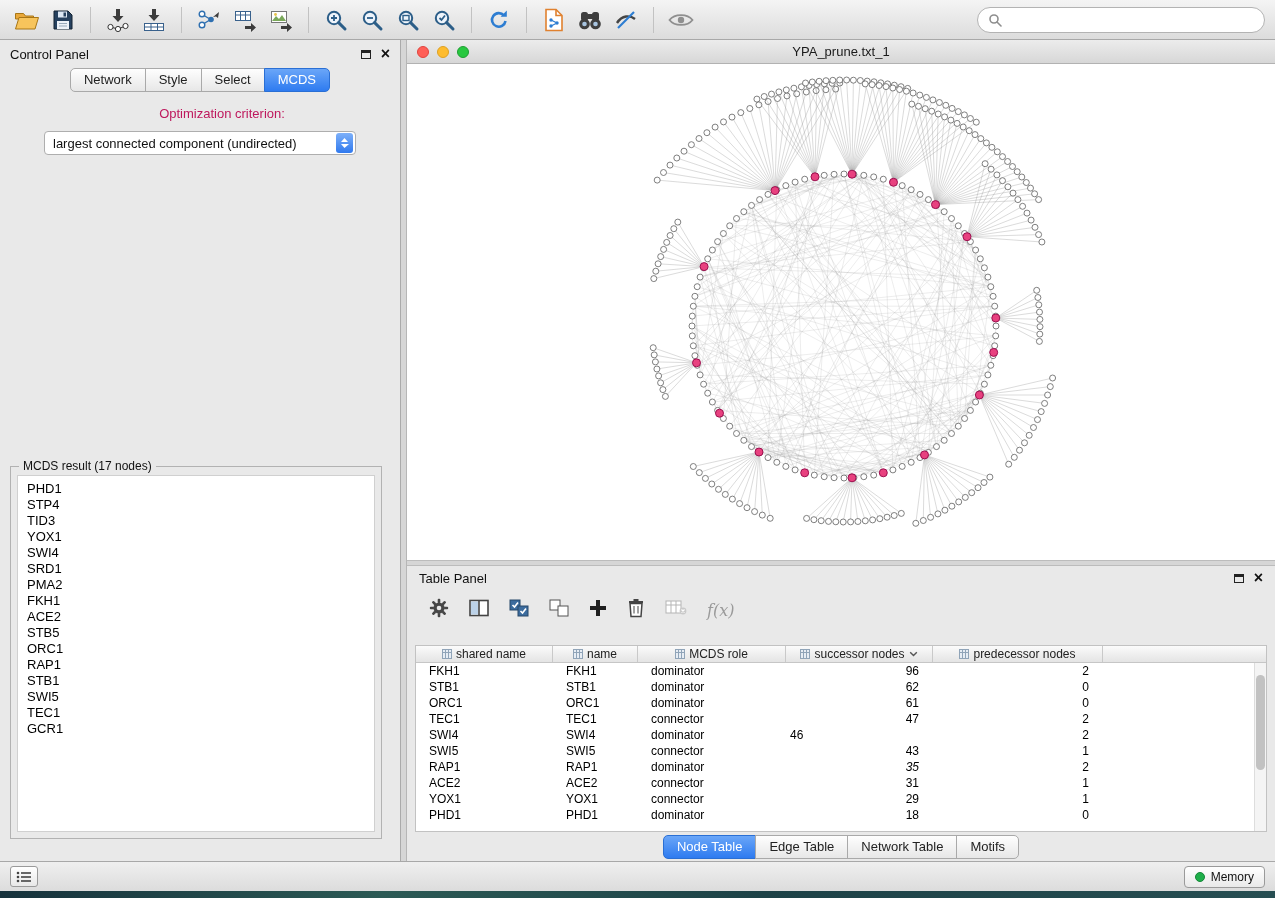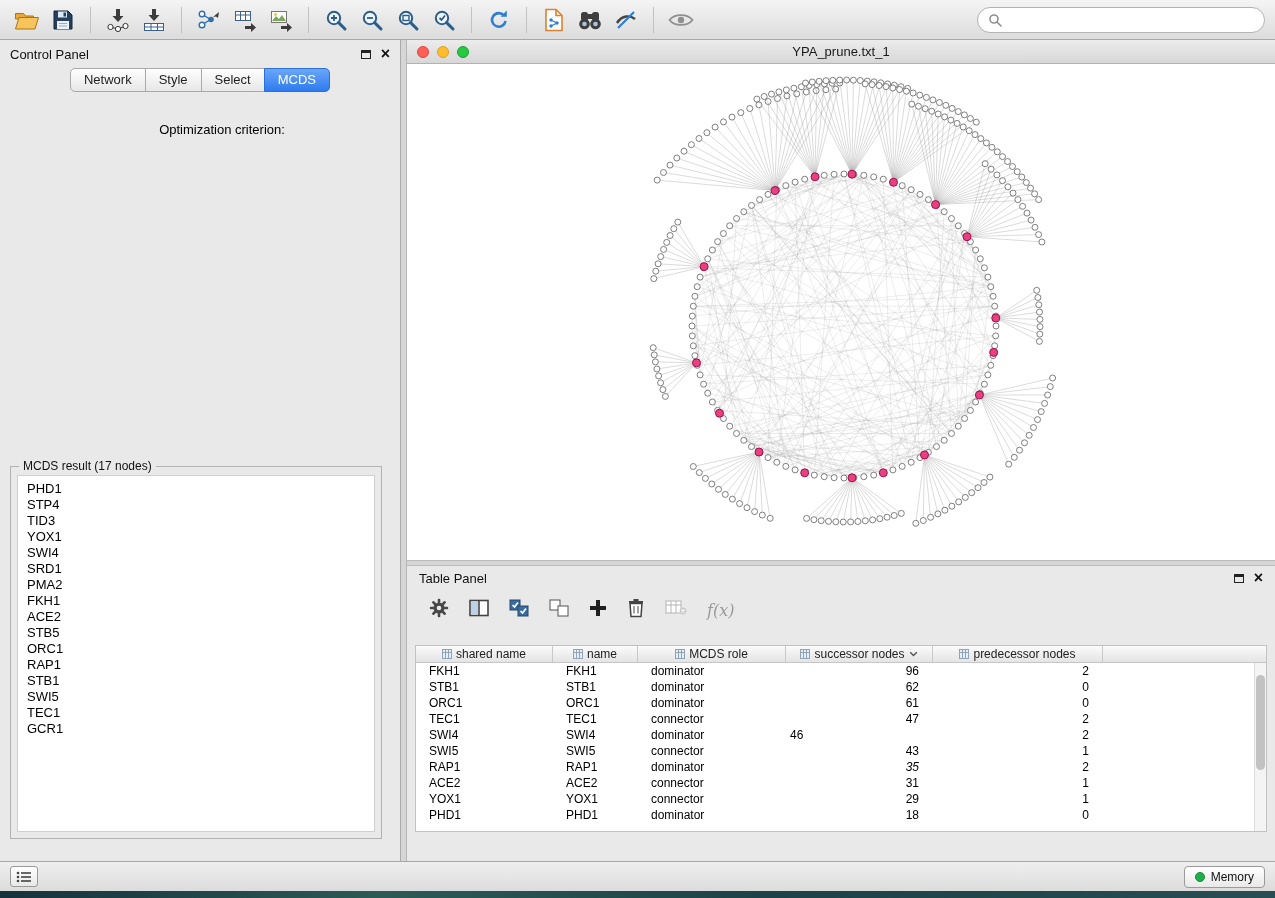--- a/index.html
+++ b/index.html
@@ -26,21 +26,21 @@
   .close-btn { font-size:16px; font-weight:bold; color:#111; line-height:1; cursor:default; }
 
   .seg-tabs { display:flex; justify-content:center; }
   .cp-tabs-row { }
   .seg-tab { font-size:13px; padding:3px 13px 4px; background:linear-gradient(#fefefe,#e7e7e7);
     border:1px solid #a9a9a9; margin-left:-1px; color:#222; white-space:nowrap; }
   .seg-tab:first-child { border-radius:5px 0 0 5px; margin-left:0; }
   .seg-tab:last-child { border-radius:0 5px 5px 0; }
   .seg-tab.selected { background:linear-gradient(#6aa6f8,#2e7bf0); color:#fff; border-color:#2a6fd4; }
 
-  .opt-label { text-align:center; font-size:13px; color:#000000; margin-top:30px;padding-left:44px; }
+  .opt-label { text-align:center; font-size:13px; color:#be185d; margin-top:14px;padding-left:44px; }
   .combo { display:flex; align-items:center; width:312px; height:24px; background:#fff;
     border:1px solid #aeaeae; border-radius:4px; margin:10px auto 0; }
   .combo-label { flex:1; font-size:13px; color:#111; padding:0 8px; white-space:nowrap; overflow:hidden; }
   .combo-stepper { width:17px; height:20px; margin-right:2px; border-radius:3px;
     background:linear-gradient(#7db0f9,#3079ee); display:flex; align-items:center; justify-content:center; }
   .btn-row { display:flex; justify-content:center; gap:16px; margin-top:12px; }
   .mac-btn { font-size:13px; font-family:"Liberation Sans",sans-serif; height:24px; padding:0 14px;
     background:linear-gradient(#ffffff,#ececec); border:1px solid #a6a6a6; border-radius:5px; color:#111; }
   .mac-btn.focusring { box-shadow:0 0 0 3px rgba(77,144,254,.5); border-color:#4d90fe; }
 
@@ -258,20 +258,29 @@
         <span class="close-btn">×</span>
       </span>
     </div>
     <div class="seg-tabs cp-tabs-row" id="cp-tabs">
         <div class="seg-tab">Network</div>
         <div class="seg-tab">Style</div>
         <div class="seg-tab">Select</div>
         <div class="seg-tab selected">MCDS</div>
       </div>
     <div class="opt-label">Optimization criterion:</div>
+    <div class="combo">
+      <span class="combo-label">largest connected component (undirected)</span>
+      <span class="combo-stepper">
+        <svg width="9" height="12" viewBox="0 0 9 12">
+            <path d="M4.5 1L8 5H1z" fill="#fff"></path>
+            <path d="M4.5 11L1 7h8z" fill="#fff"></path>
+          </svg>
+      </span>
+    </div>
     <div class="mcds-fieldset">
       <span class="mcds-legend">MCDS result (17 nodes)</span>
       <div class="mcds-list" id="mcds-list">
           <div class="mcds-item">PHD1</div>
           <div class="mcds-item">STP4</div>
           <div class="mcds-item">TID3</div>
           <div class="mcds-item">YOX1</div>
           <div class="mcds-item">SWI4</div>
           <div class="mcds-item">SRD1</div>
           <div class="mcds-item">PMA2</div>
@@ -813,20 +822,28 @@
               <div class="tbl-td" style="width: 148px; text-align: left; padding: 0px 4px 0px 13px;">dominator</div>
               <div class="tbl-td" style="width: 147px; text-align: right; padding: 0px 14px 0px 4px;">18</div>
               <div class="tbl-td" style="width: 170px; text-align: right; padding: 0px 14px 0px 4px;">0</div>
             </div>
           </div>
         <div class="tbl-scroll">
           <div class="tbl-thumb"></div>
         </div>
       </div>
 
+      <div class="table-tabs-row">
+        <div class="seg-tabs" id="table-tabs">
+            <div class="seg-tab selected">Node Table</div>
+            <div class="seg-tab">Edge Table</div>
+            <div class="seg-tab">Network Table</div>
+            <div class="seg-tab">Motifs</div>
+          </div>
+      </div>
     </div>
   </div>
 
   <div class="status-bar">
     <span class="list-btn">
       <svg width="16" height="12" viewBox="0 0 16 12">
         <g stroke="#444" stroke-width="1.6">
           <line x1="5" y1="2" x2="15" y2="2"></line>
             <line x1="5" y1="6" x2="15" y2="6"></line>
             <line x1="5" y1="10" x2="15" y2="10"></line>

